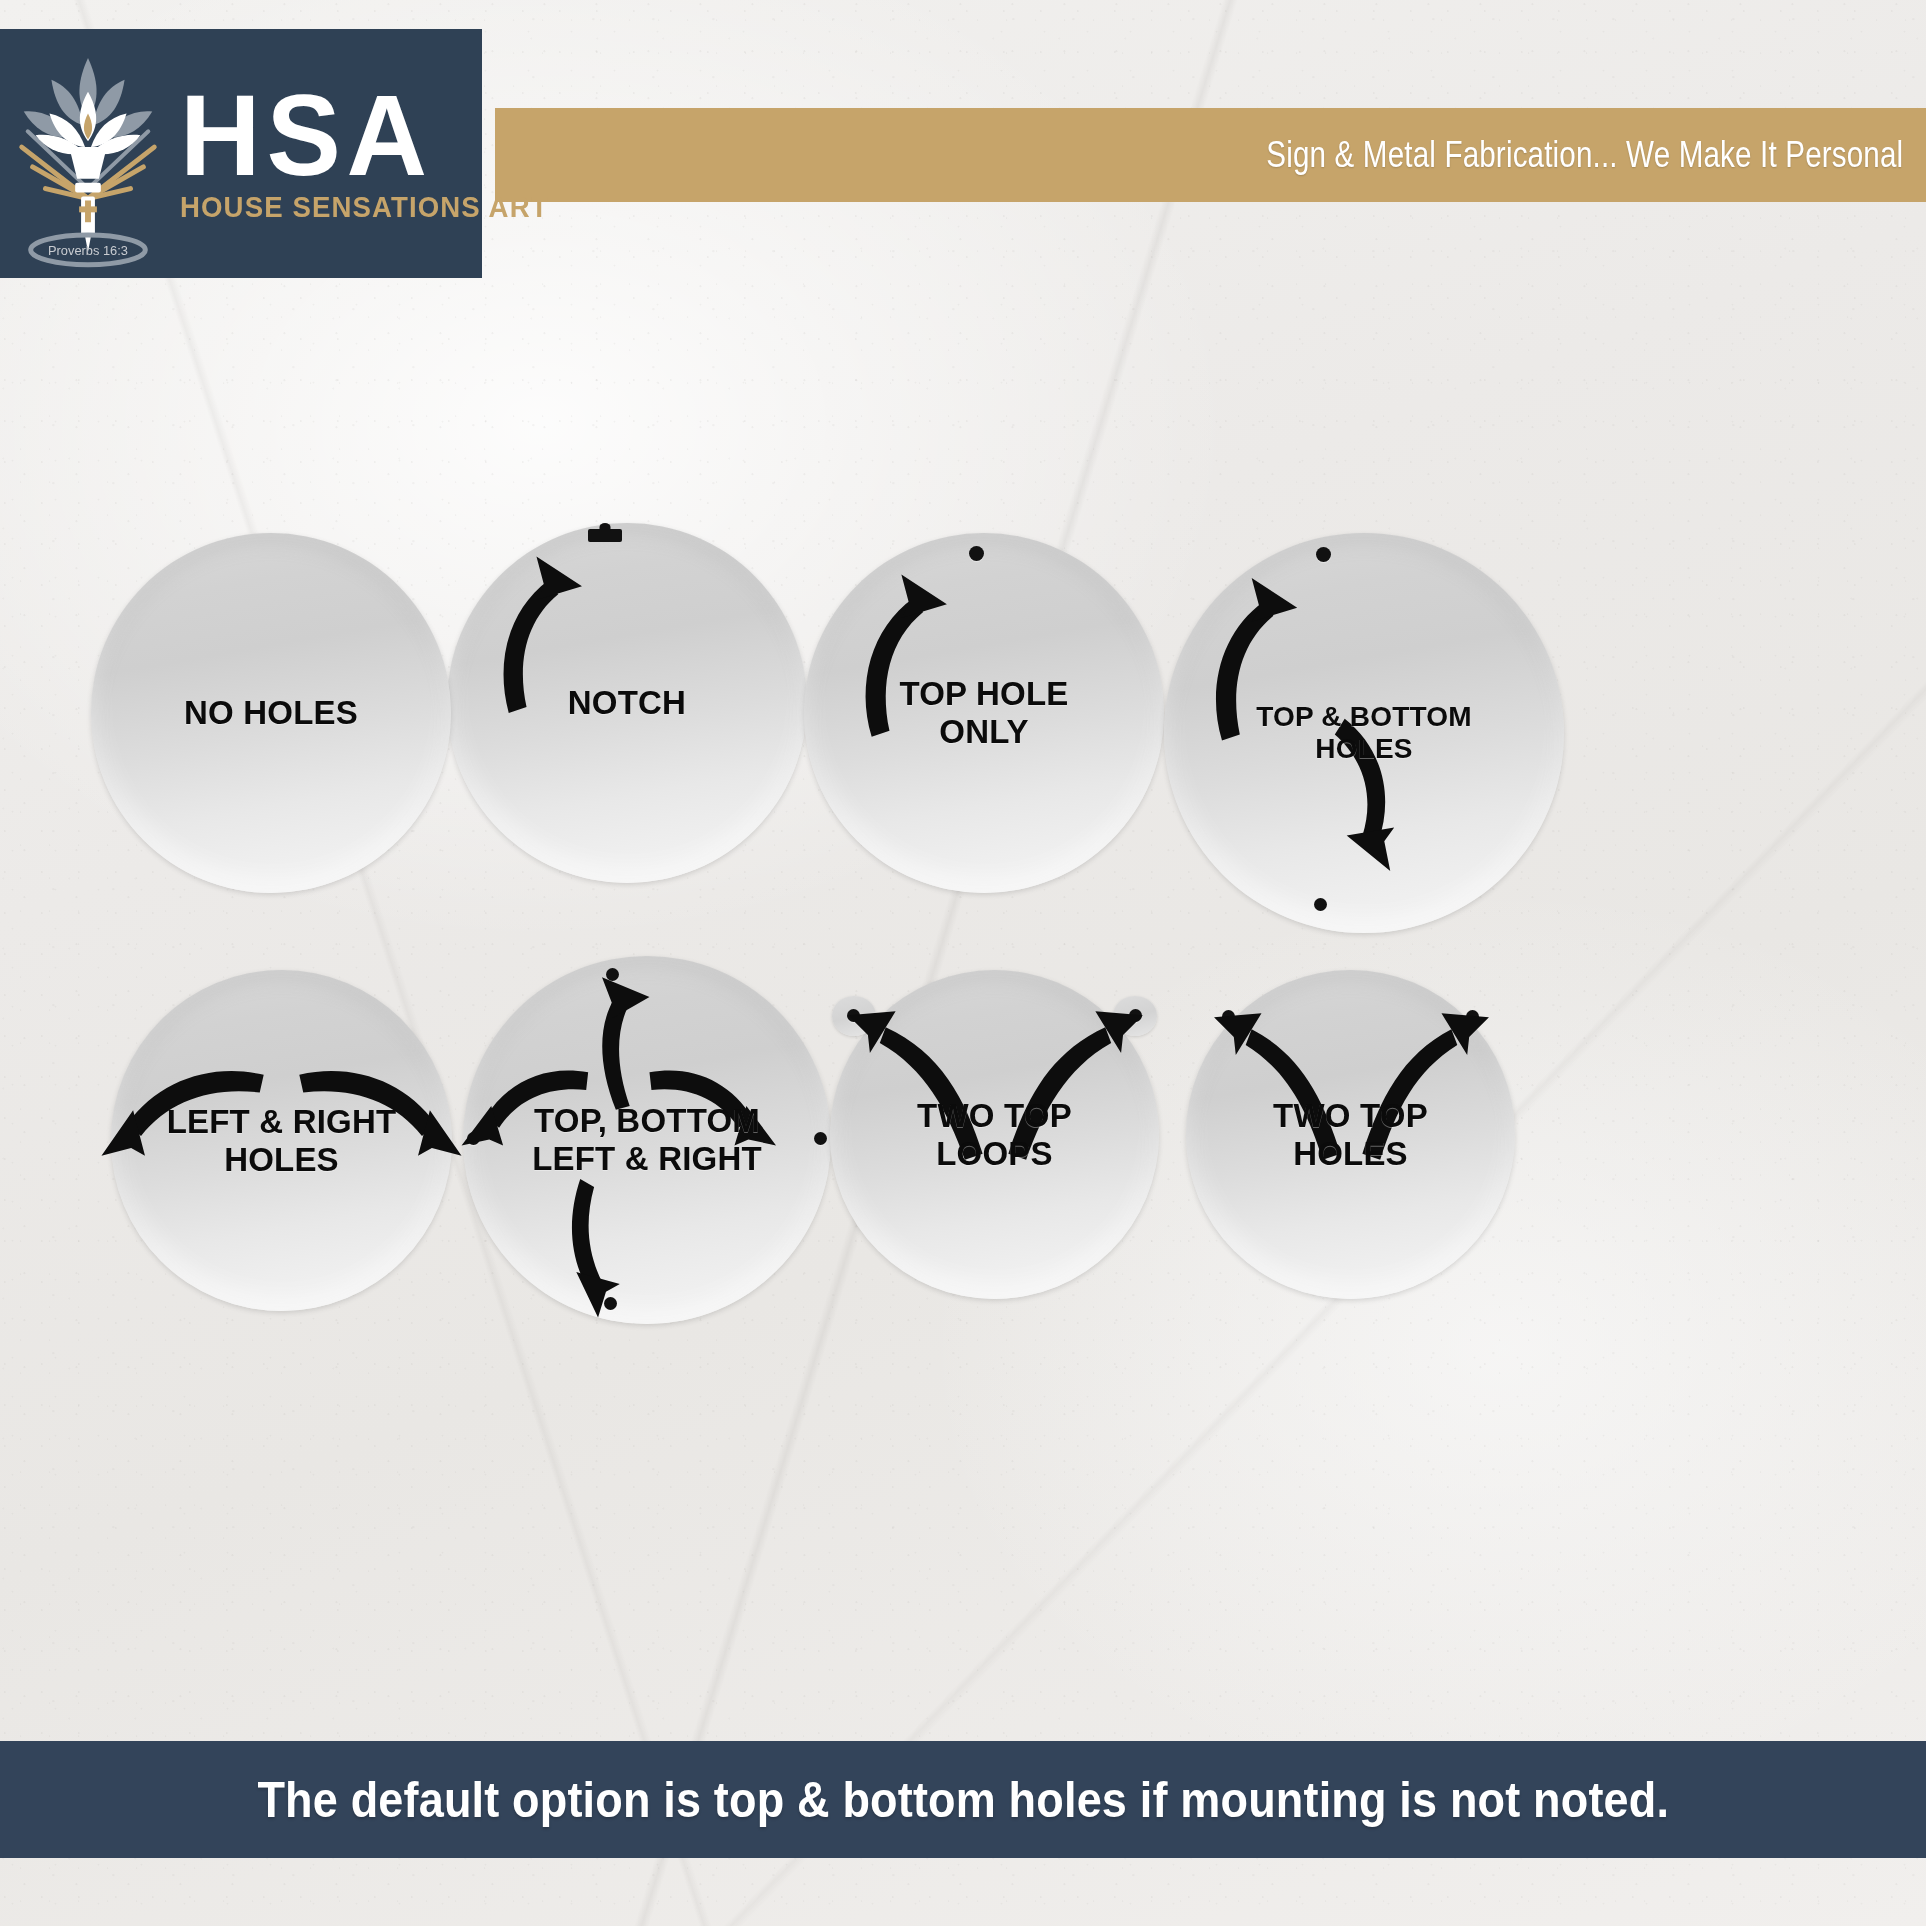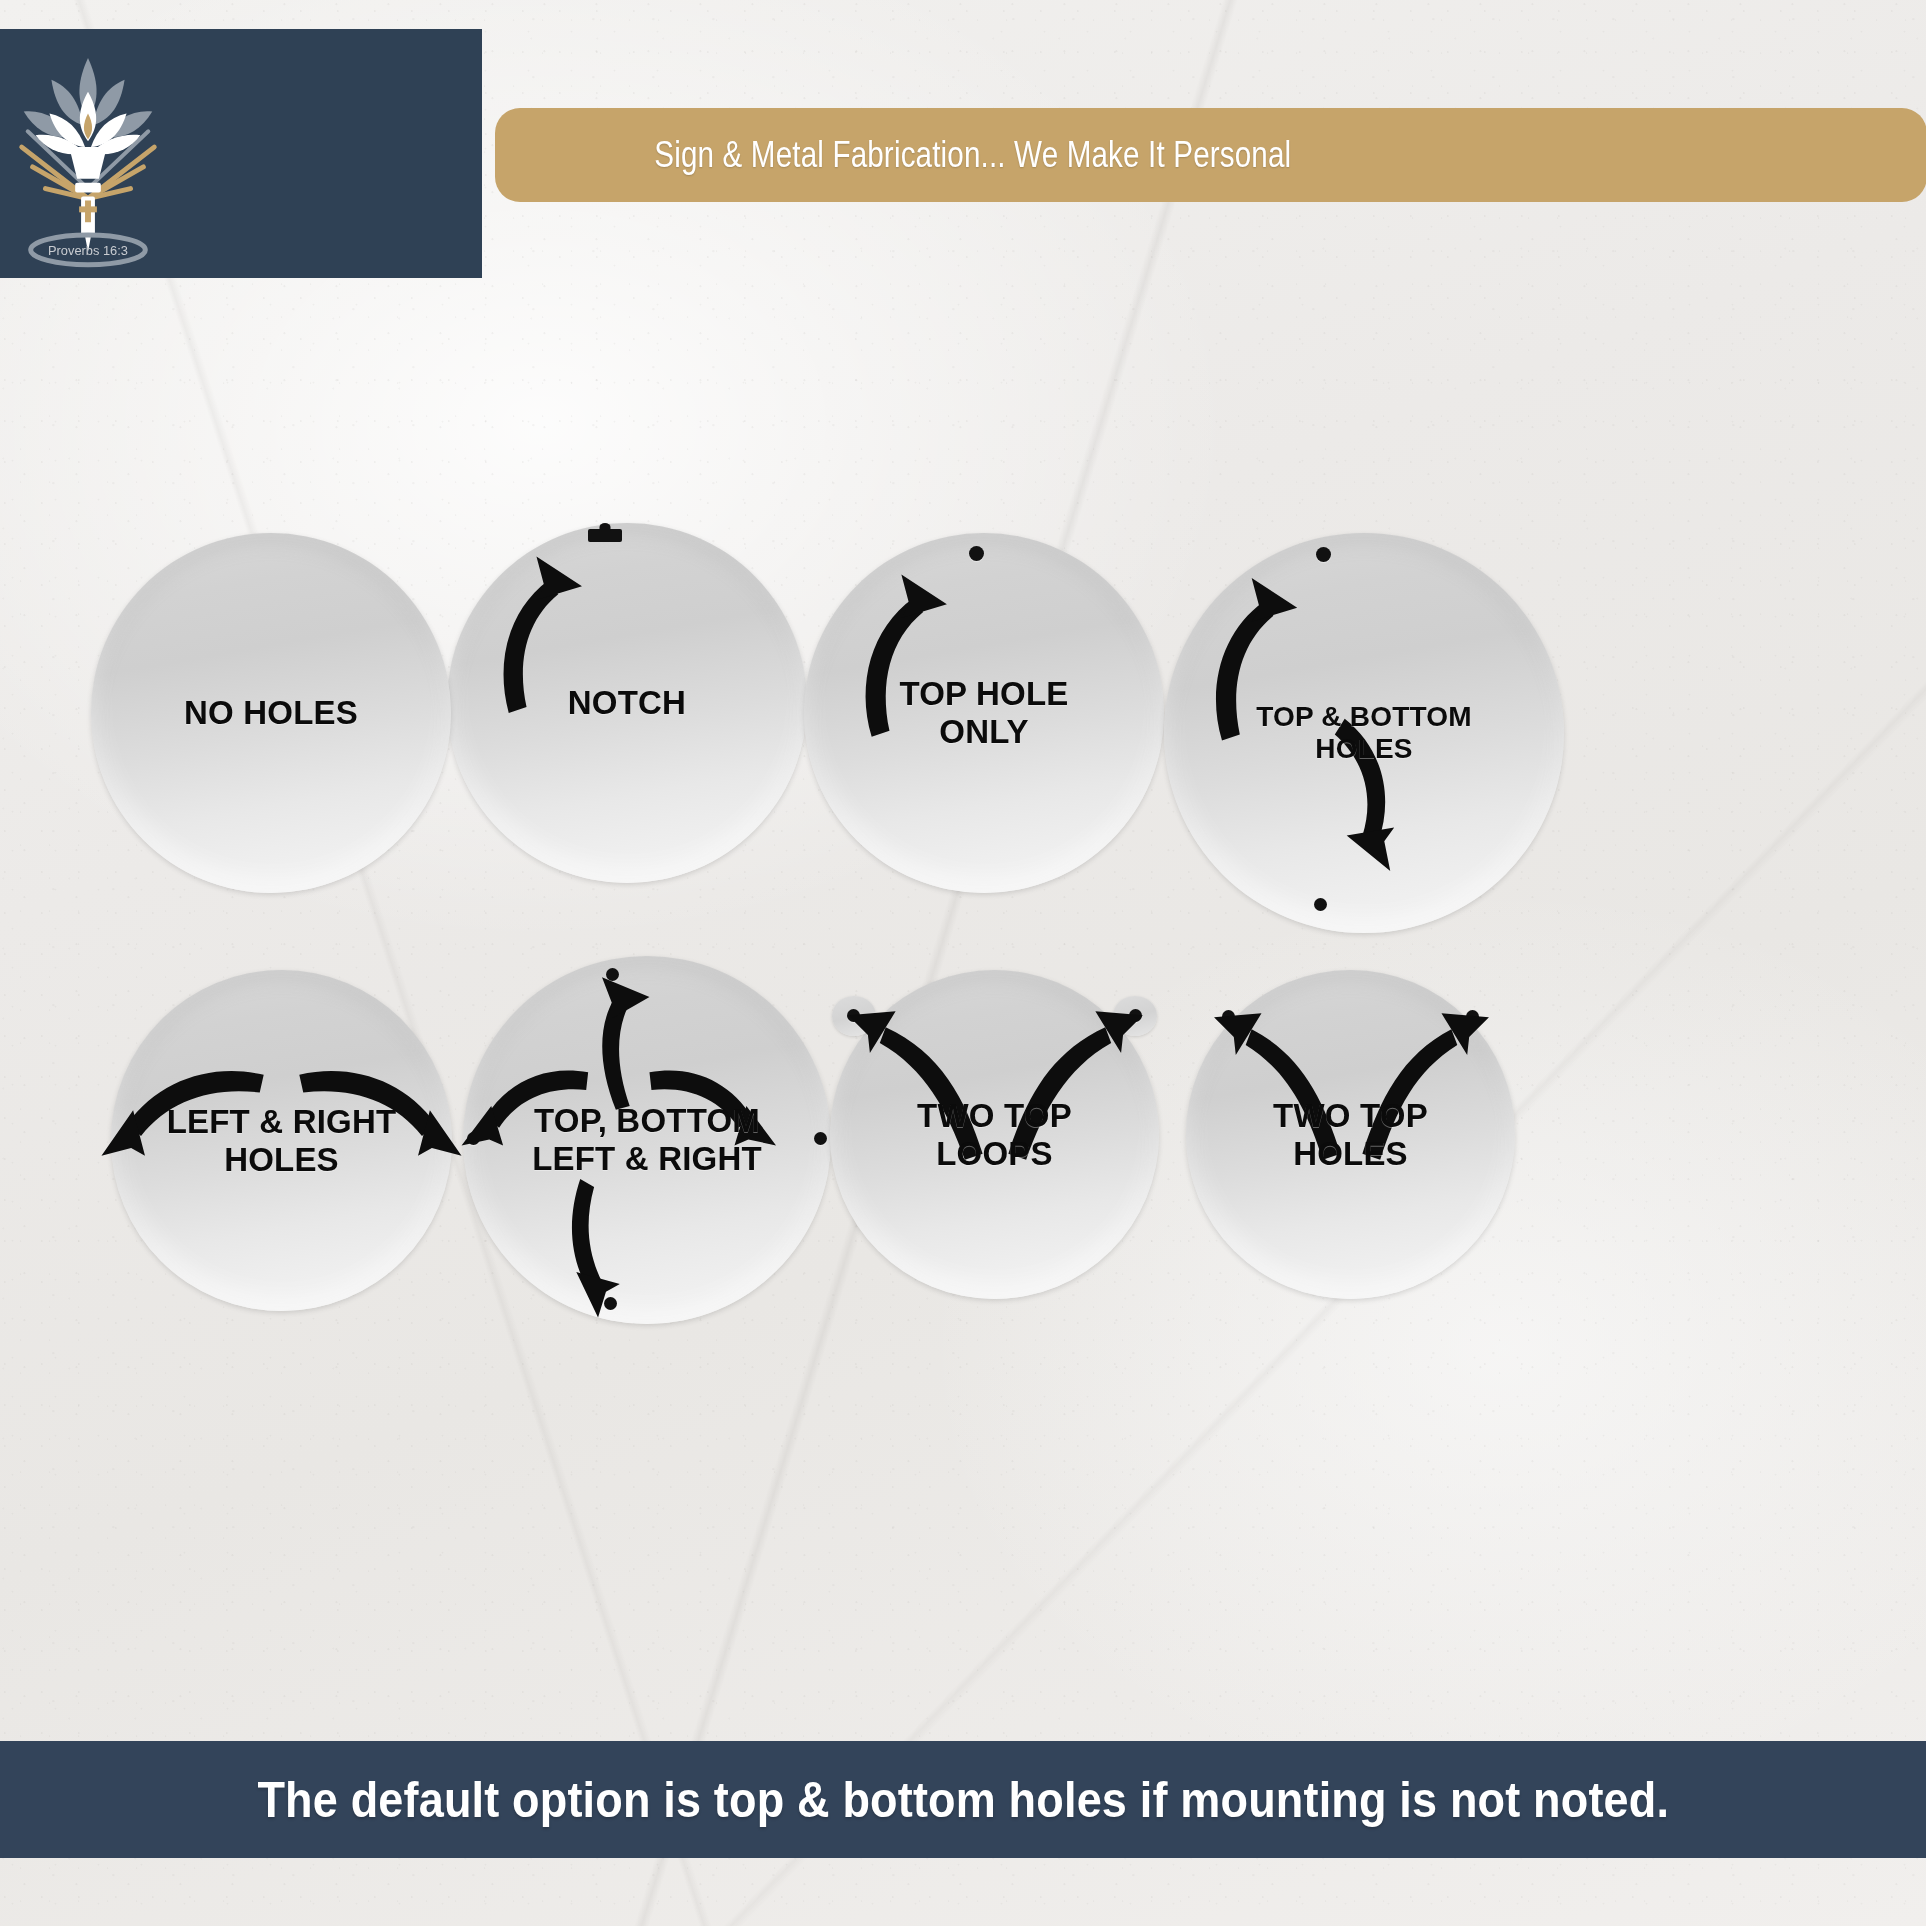--- a/index.html
+++ b/index.html
@@ -48,23 +48,23 @@
       linear-gradient(134deg, transparent 68.2%, rgba(120,116,112,0.6) 68.4%, transparent 68.7%);
   }
 
   
   #header-band {
     position: absolute;
     top: 108px; left: 495px; right: 0; height: 94px;
     background: #c6a46a;
     display: flex;
     align-items: center;
-    padding-right: 32px;
+    justify-content: flex-end;
+    padding-right: 24px;
     z-index: 2;
-    border-radius: 25px;
   }
   #tagline {
     color: #ffffff;
     font-size: 37px;
     font-weight: 400;
     letter-spacing: 0.2px;
     transform: scaleX(0.80);
     transform-origin: right center;
     white-space: nowrap;
     text-shadow: 0 1px 2px rgba(0,0,0,0.18);
@@ -306,20 +306,24 @@
 
         <g fill="#c6a46a">
           <rect x="86" y="162" width="6" height="22"></rect>
           <rect x="80" y="168" width="18" height="6"></rect>
         </g>
 
         <ellipse cx="89" cy="212" rx="58" ry="15" fill="none" stroke="#8f9aa6" stroke-width="5"></ellipse>
         <text x="89" y="217" text-anchor="middle" font-family="Liberation Sans, sans-serif" font-size="13" fill="#c9ccd1">Proverbs 16:3</text>
       </svg>
     </div>
+    <div id="logo-words">
+      <div id="logo-hsa">HSA</div>
+      <div id="logo-sub">HOUSE SENSATIONS ART</div>
+    </div>
   </div>
 
 
   <div id="grid">
 
     <div class="disc-row">
 
       <div class="cell" style="left:447px; top:8px;">
         <div class="disc"></div>
         <div class="notch" style="left:141px; top:6px;"></div>

